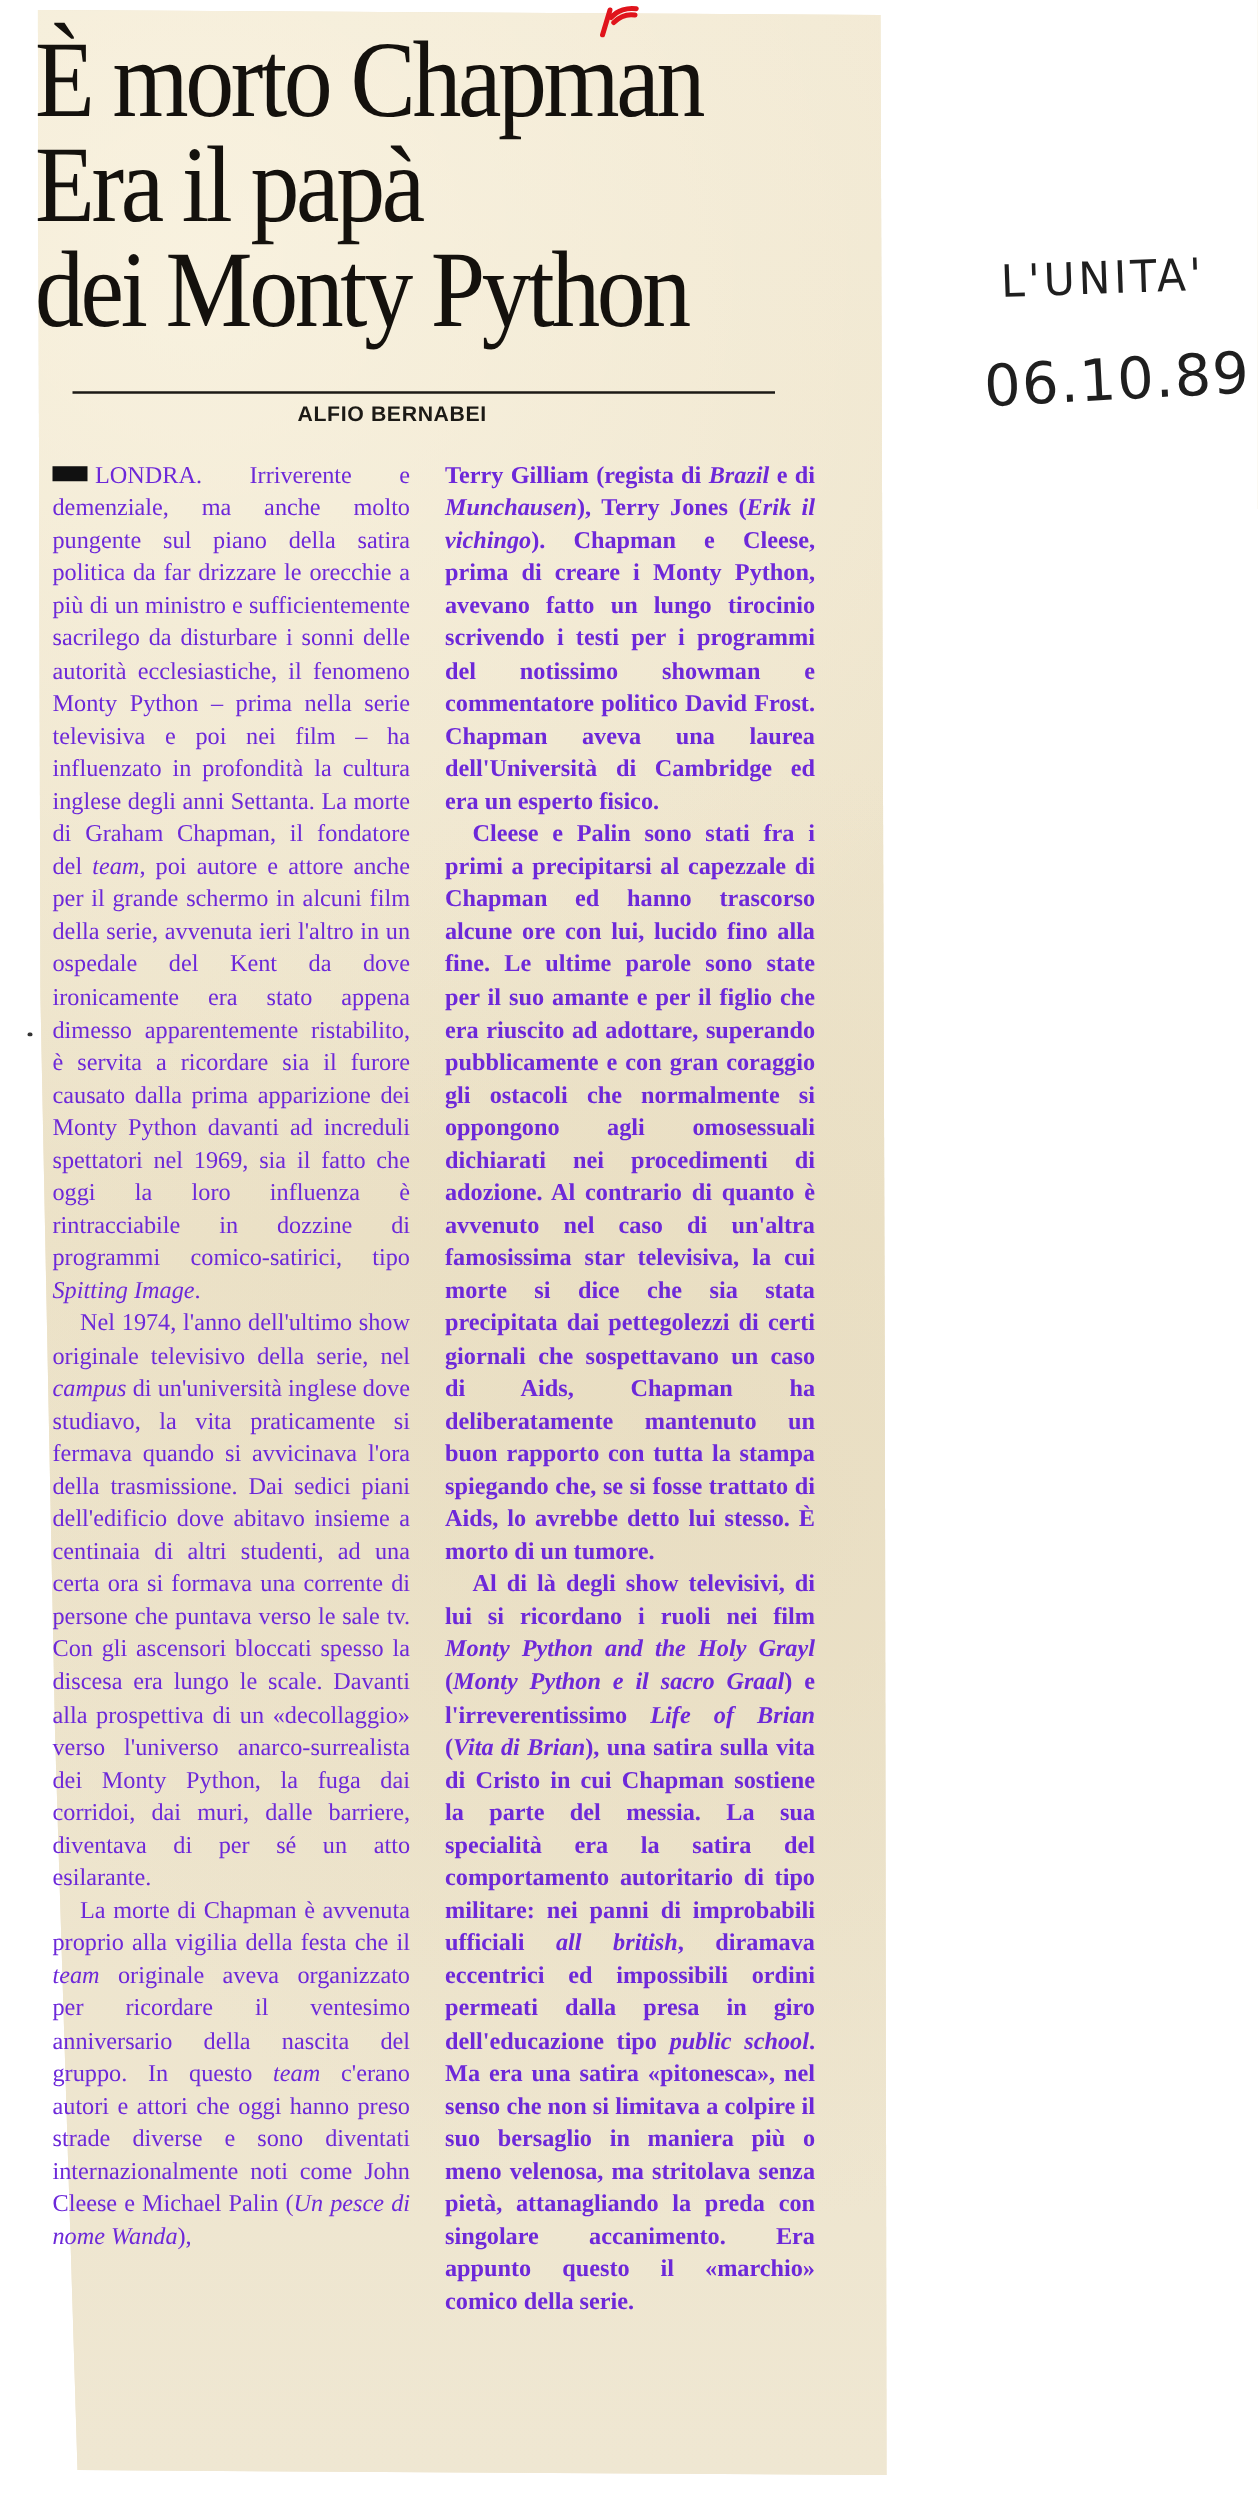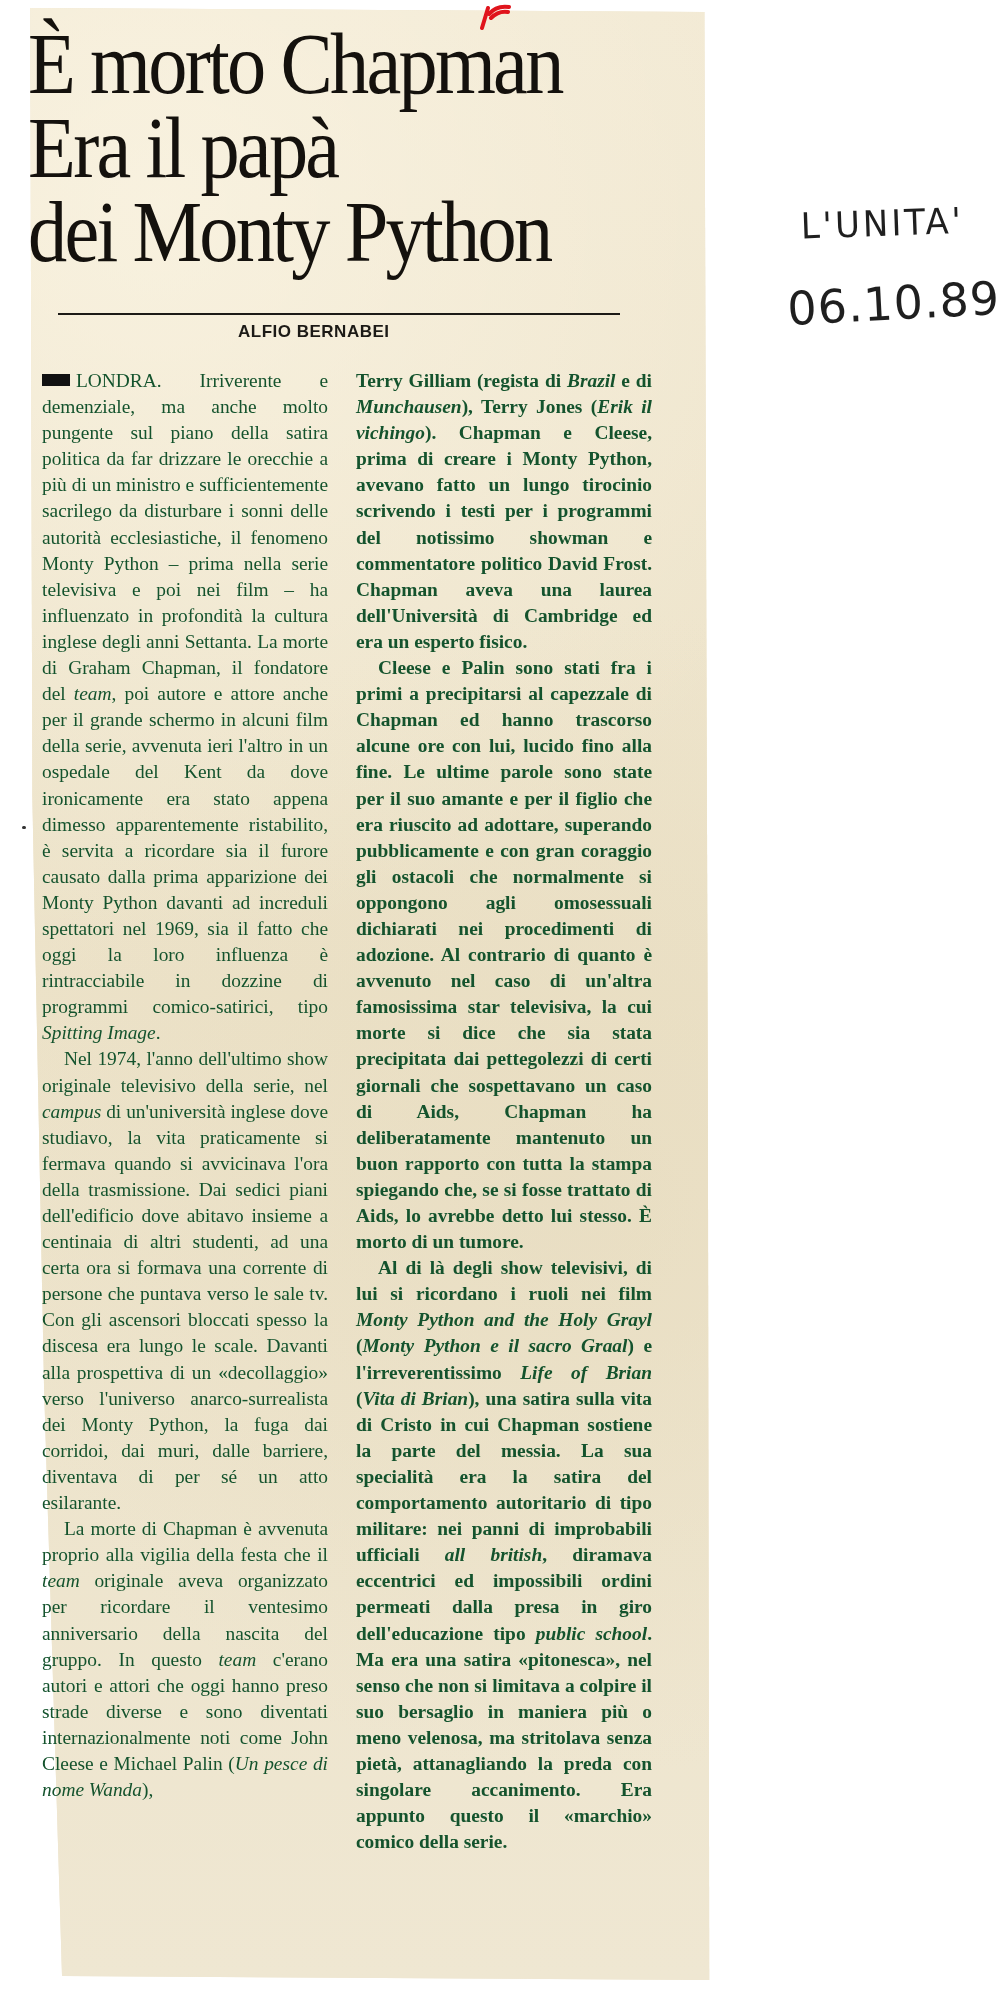--- a/index.html
+++ b/index.html
@@ -70,21 +70,21 @@
     letter-spacing: 0.5px;
     color: #1c1a16;
   }
   .col {
     position: absolute;
     top: 368px;
     font-size: 19.4px;
     line-height: 26.1px;
     text-align: justify;
     hyphens: manual;
-    color: #14532d;
+    color: #6d28d9;
   }
   .col-left  { left: 42px;  width: 286px; }
   .col-right { left: 356px; width: 296px; font-weight: bold; }
   .col p { margin: 0; }
   .col p + p { text-indent: 22px; }
   .col em { font-style: italic; }
   .lead-block {
     display: inline-block;
     width: 28px;
     height: 12px;

